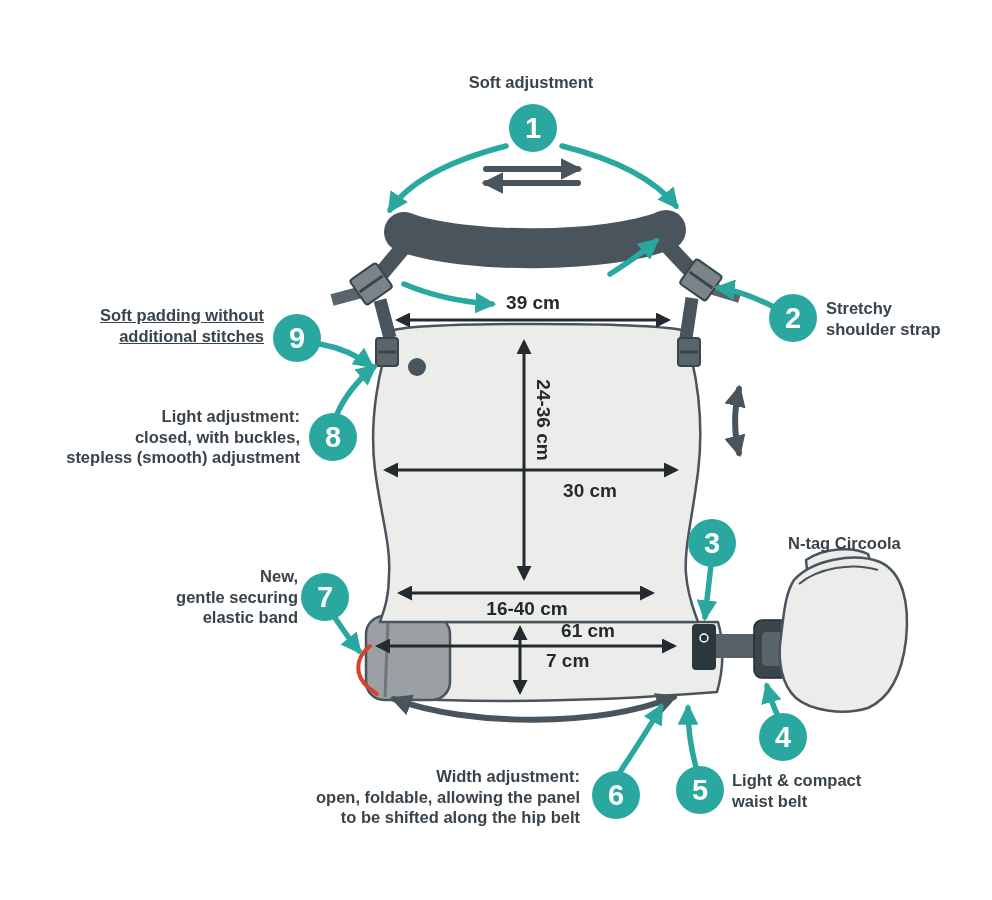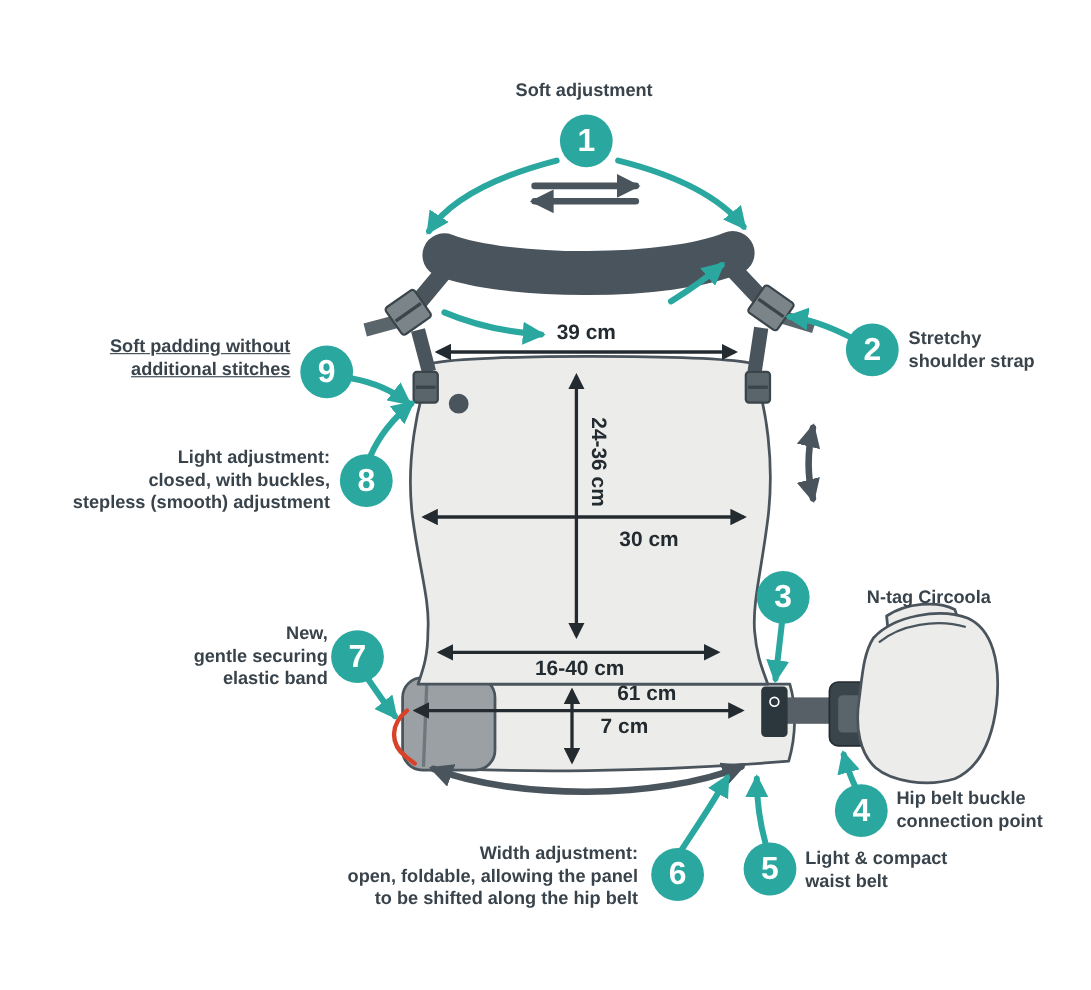--- a/index.html
+++ b/index.html
@@ -148,22 +148,20 @@
   <div class="num" style="left:676px;top:766px;">5</div>
   <div class="num" style="left:592px;top:771px;">6</div>
   <div class="num" style="left:301px;top:573px;">7</div>
   <div class="num" style="left:309px;top:413px;">8</div>
   <div class="num" style="left:273px;top:314px;">9</div>
 
   <div class="lbl t-center" style="left:400px;top:72px;width:262px;">Soft adjustment</div>
   <div class="lbl t-left" style="left:826px;top:298px;">Stretchy
 shoulder strap</div>
   <div class="lbl t-left" style="left:764px;top:533px;margin-left:24px;">N-tag Circoola</div>
-  <div class="lbl t-left" style="left:815px;top:716px;">Hip belt buckle
-connection point</div>
   <div class="lbl t-left" style="left:732px;top:770px;">Light &amp; compact
 waist belt</div>
   <div class="lbl t-right" style="left:240px;top:766px;width:340px;">Width adjustment:
 open, foldable, allowing the panel
 to be shifted along the hip belt</div>
   <div class="lbl t-right" style="left:96px;top:566px;width:202px;">New,
 gentle securing
 elastic band</div>
   <div class="lbl t-right" style="left:20px;top:406px;width:280px;">Light adjustment:
 closed, with buckles,

